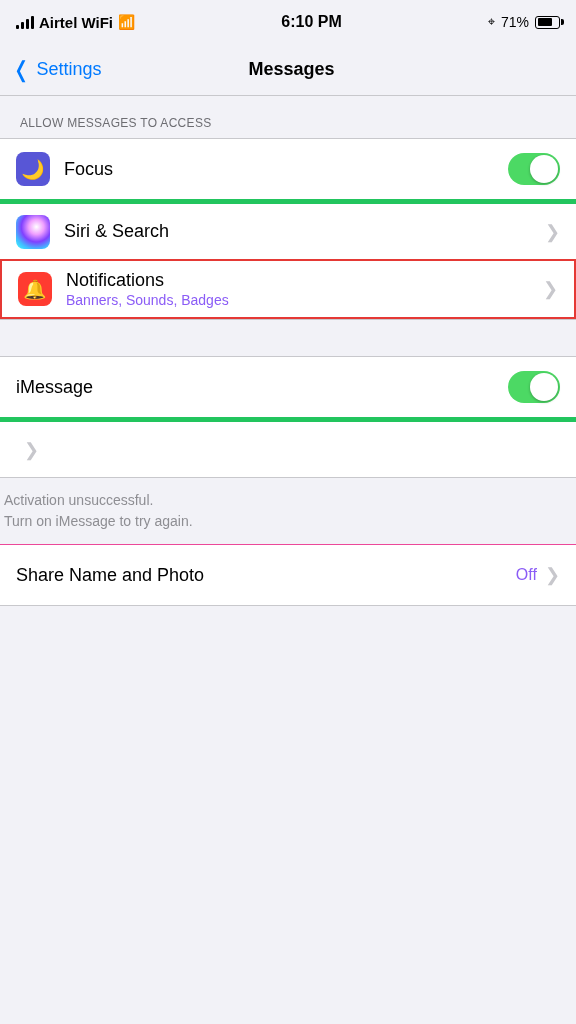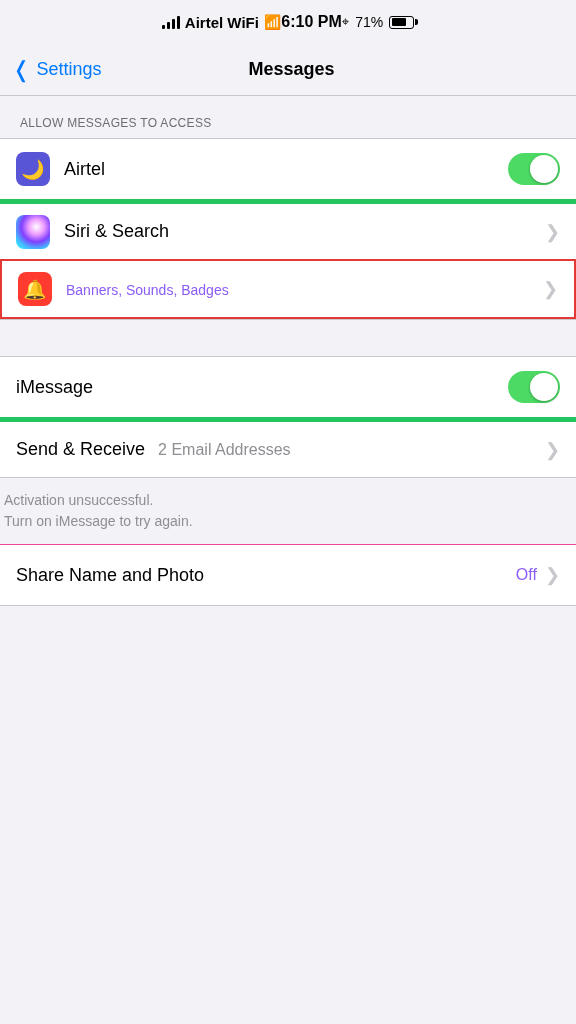--- a/index.html
+++ b/index.html
@@ -8,21 +8,21 @@
       width: 576px;
       min-height: 1024px;
       background: #f2f2f7;
       font-family: -apple-system, 'Helvetica Neue', Arial, sans-serif;
       color: #000;
     }
 
     
     .status-bar {
       display: flex;
-      justify-content: center;
+      justify-content: space-between;
       align-items: center;
       height: 44px;
       padding: 0 16px;
       background: #f2f2f7;
     }
     .status-left {
       display: flex;
       align-items: center;
       gap: 5px;
       font-size: 15px;
@@ -271,41 +271,42 @@
   <span class="nav-title">Messages</span>
 </div>
 
 <div class="section-label">ALLOW MESSAGES TO ACCESS</div>
 
 <div class="settings-group">
 
   <div class="settings-row">
     <div class="row-icon icon-purple">🌙</div>
     <div class="row-content">
-      <span class="row-title">Airtel</span>
+      <span class="row-title">Focus</span>
     </div>
     <div class="row-right">
       <div class="toggle"></div>
     </div>
   </div>
 
   <div class="settings-row">
     <div class="row-icon icon-siri" style="font-size:0; background: radial-gradient(circle at 60% 35%, #ffffff 0%, #f0a0ff 25%, #8040ff 50%, #40c0ff 75%, #40ffff 100%);">
     </div>
     <div class="row-content">
       <span class="row-title">Siri &amp; Search</span>
     </div>
     <div class="row-right">
       <span class="chevron">❯</span>
     </div>
   </div>
 
   <div class="settings-row highlighted" style="border: 2.5px solid #e53935; margin: 0;">
     <div class="row-icon icon-red">🔔</div>
     <div class="row-content">
+      <span class="row-title">Notifications</span>
       <span class="row-subtitle">Banners, Sounds, Badges</span>
     </div>
     <div class="row-right">
       <span class="chevron">❯</span>
     </div>
   </div>
 </div>
 
 <div class="group-spacer"></div>
 
@@ -314,26 +315,20 @@
   <div class="settings-row">
     <div class="row-content">
       <span class="row-title">iMessage</span>
     </div>
     <div class="row-right">
       <div class="toggle"></div>
     </div>
   </div>
 
   <div class="settings-row">
-    <div class="row-content">
-      <span class="row-title">
-        <span>Send &amp; Receive</span>
-        <span style="font-size:16px; color:#8e8e93; margin-left:8px;">2 Email Addresses</span>
-      </span>
-    </div>
     <div class="row-right">
       <span class="chevron">❯</span>
     </div>
   </div>
 </div>
 
 <div class="activation-note">
   <span style="white-space: pre-line;">Activation unsuccessful.
 Turn on iMessage to try again.</span>
 </div>

